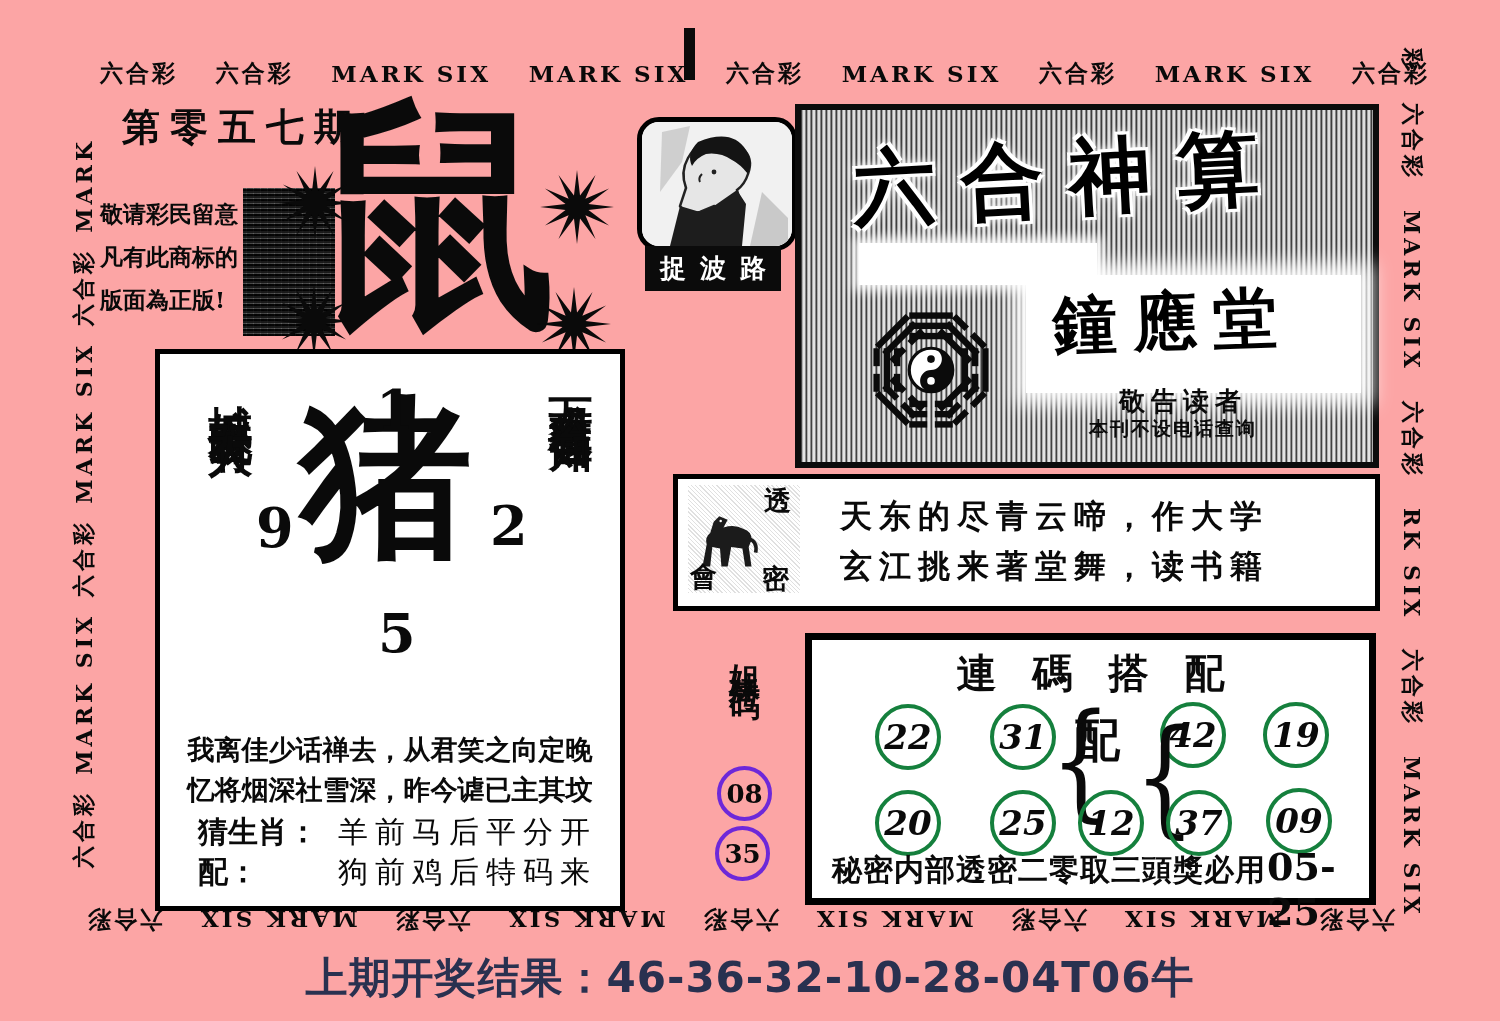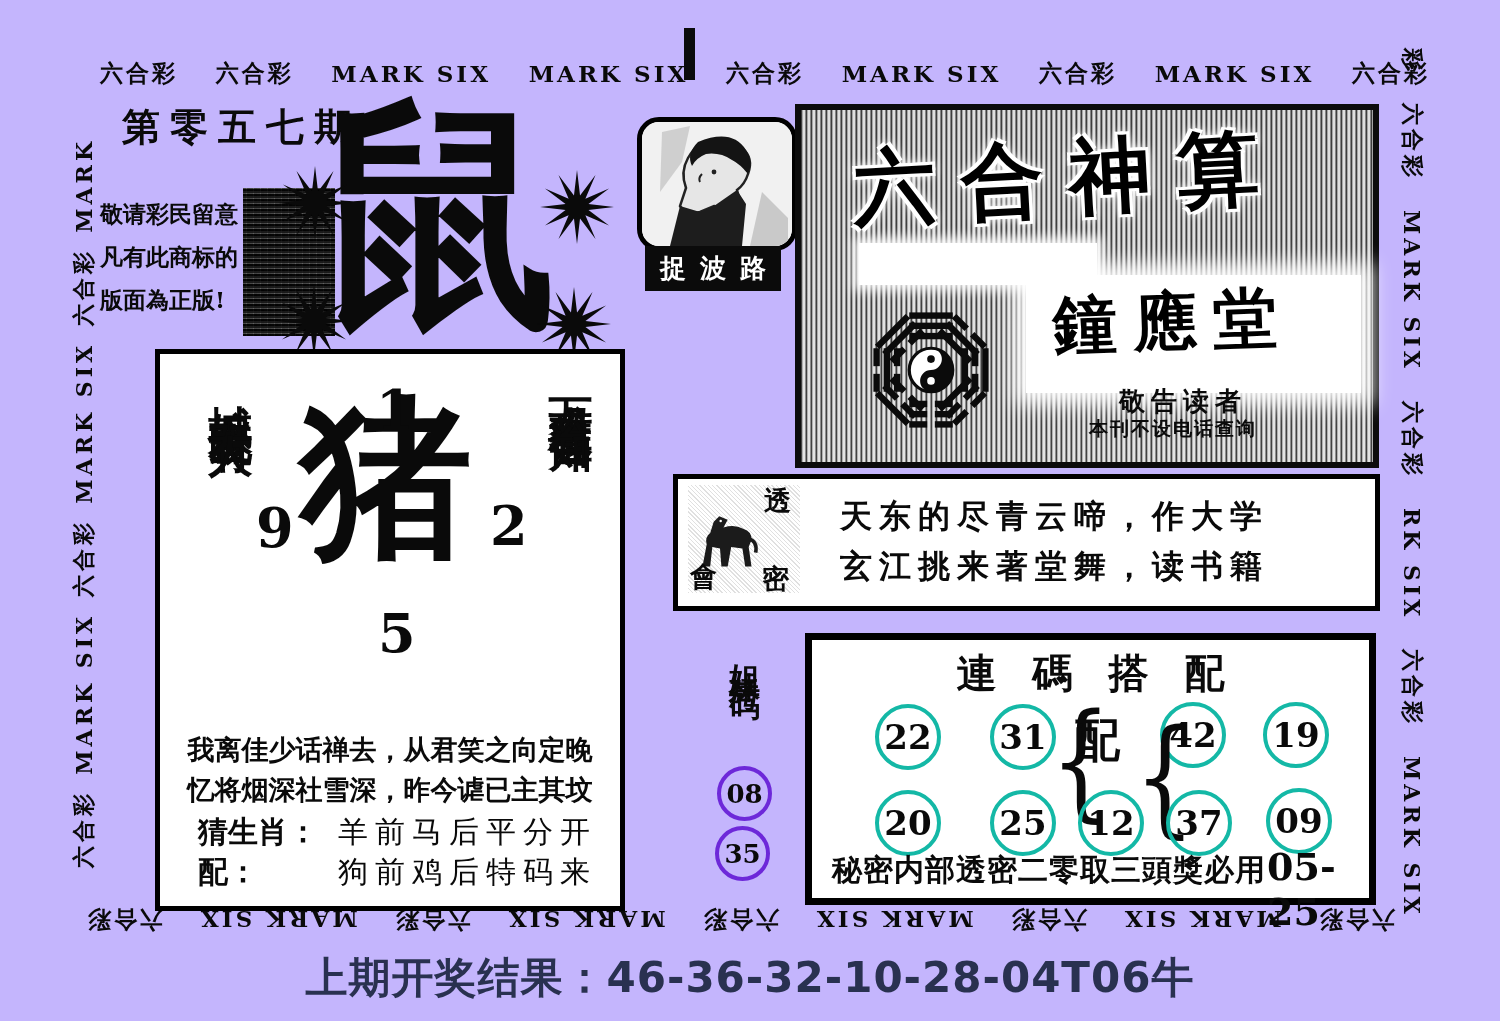--- a/index.html
+++ b/index.html
@@ -1,16 +1,16 @@
 <!DOCTYPE html>
 <html><head>
 <meta charset="utf-8">
 <style>
   html,body{margin:0;padding:0;background:#f2f2f2;}
-  .page{position:relative;width:1500px;height:1021px;background:#c4b5fd;overflow:hidden;
+  .page{position:relative;width:1500px;height:1021px;background:#fca5a5;overflow:hidden;
         font-family:"DejaVu Sans",sans-serif;color:#0a0a0a;}
   .abs{position:absolute;}
 
   
   .top-strip{left:100px;right:70px;top:55px;height:36px;display:flex;justify-content:space-between;
              align-items:center;font-family:"DejaVu Serif",serif;font-weight:bold;font-size:23px;}
   .top-strip span{letter-spacing:3px;}
   .left-strip{left:58px;top:138px;width:52px;height:730px;display:flex;flex-direction:column;
               justify-content:space-between;align-items:center;}
   .left-strip span{writing-mode:vertical-rl;text-orientation:sideways;transform:rotate(180deg);
@@ -96,22 +96,22 @@
       font-weight:900;font-size:31px;letter-spacing:9px;}
   .sis-circle{width:47px;height:47px;border:4px solid #6d28d9;border-radius:50%;display:flex;
       align-items:center;justify-content:center;font-family:"DejaVu Serif",serif;font-weight:bold;font-size:26px;}
   .sis-1{left:5px;top:126px;}
   .sis-2{left:3px;top:186px;}
 
   
   .match-box{left:805px;top:633px;width:557px;height:258px;border:7px solid #000;background:#fff;}
   .match-title{left:0;right:0;top:6px;text-align:center;font-family:"DejaVu Serif",serif;font-weight:900;
       font-size:40px;letter-spacing:36px;text-indent:36px;white-space:nowrap;}
-  .m-circle{width:58px;height:58px;border:4px solid #14b8a6;border-radius:50%;display:flex;align-items:center;
-      justify-content:center;font-family:"DejaVu Serif",serif;font-weight:600;font-size:34px;}
+  .m-circle{width:58px;height:58px;border:4px solid #15803d;border-radius:50%;display:flex;align-items:center;
+      justify-content:center;font-family:"DejaVu Serif",serif;font-weight:600;font-size:34px;font-style:italic;}
   .brace{font-family:"DejaVu Serif",serif;font-size:128px;font-weight:400;line-height:1;
       transform:scaleX(.75);}
   .pair-char{left:262px;top:70px;font-family:"DejaVu Serif",serif;font-weight:900;font-size:46px;}
   .match-footer{left:20px;top:210px;font-weight:900;font-size:30px;letter-spacing:1px;white-space:nowrap;}
   .match-range{left:455px;top:204px;font-family:"DejaVu Serif",serif;font-weight:600;font-size:38px;}
 
   
   .result-bar{left:0;right:0;top:950px;text-align:center;font-weight:900;font-size:42px;
       letter-spacing:1px;white-space:nowrap;}
 </style>

